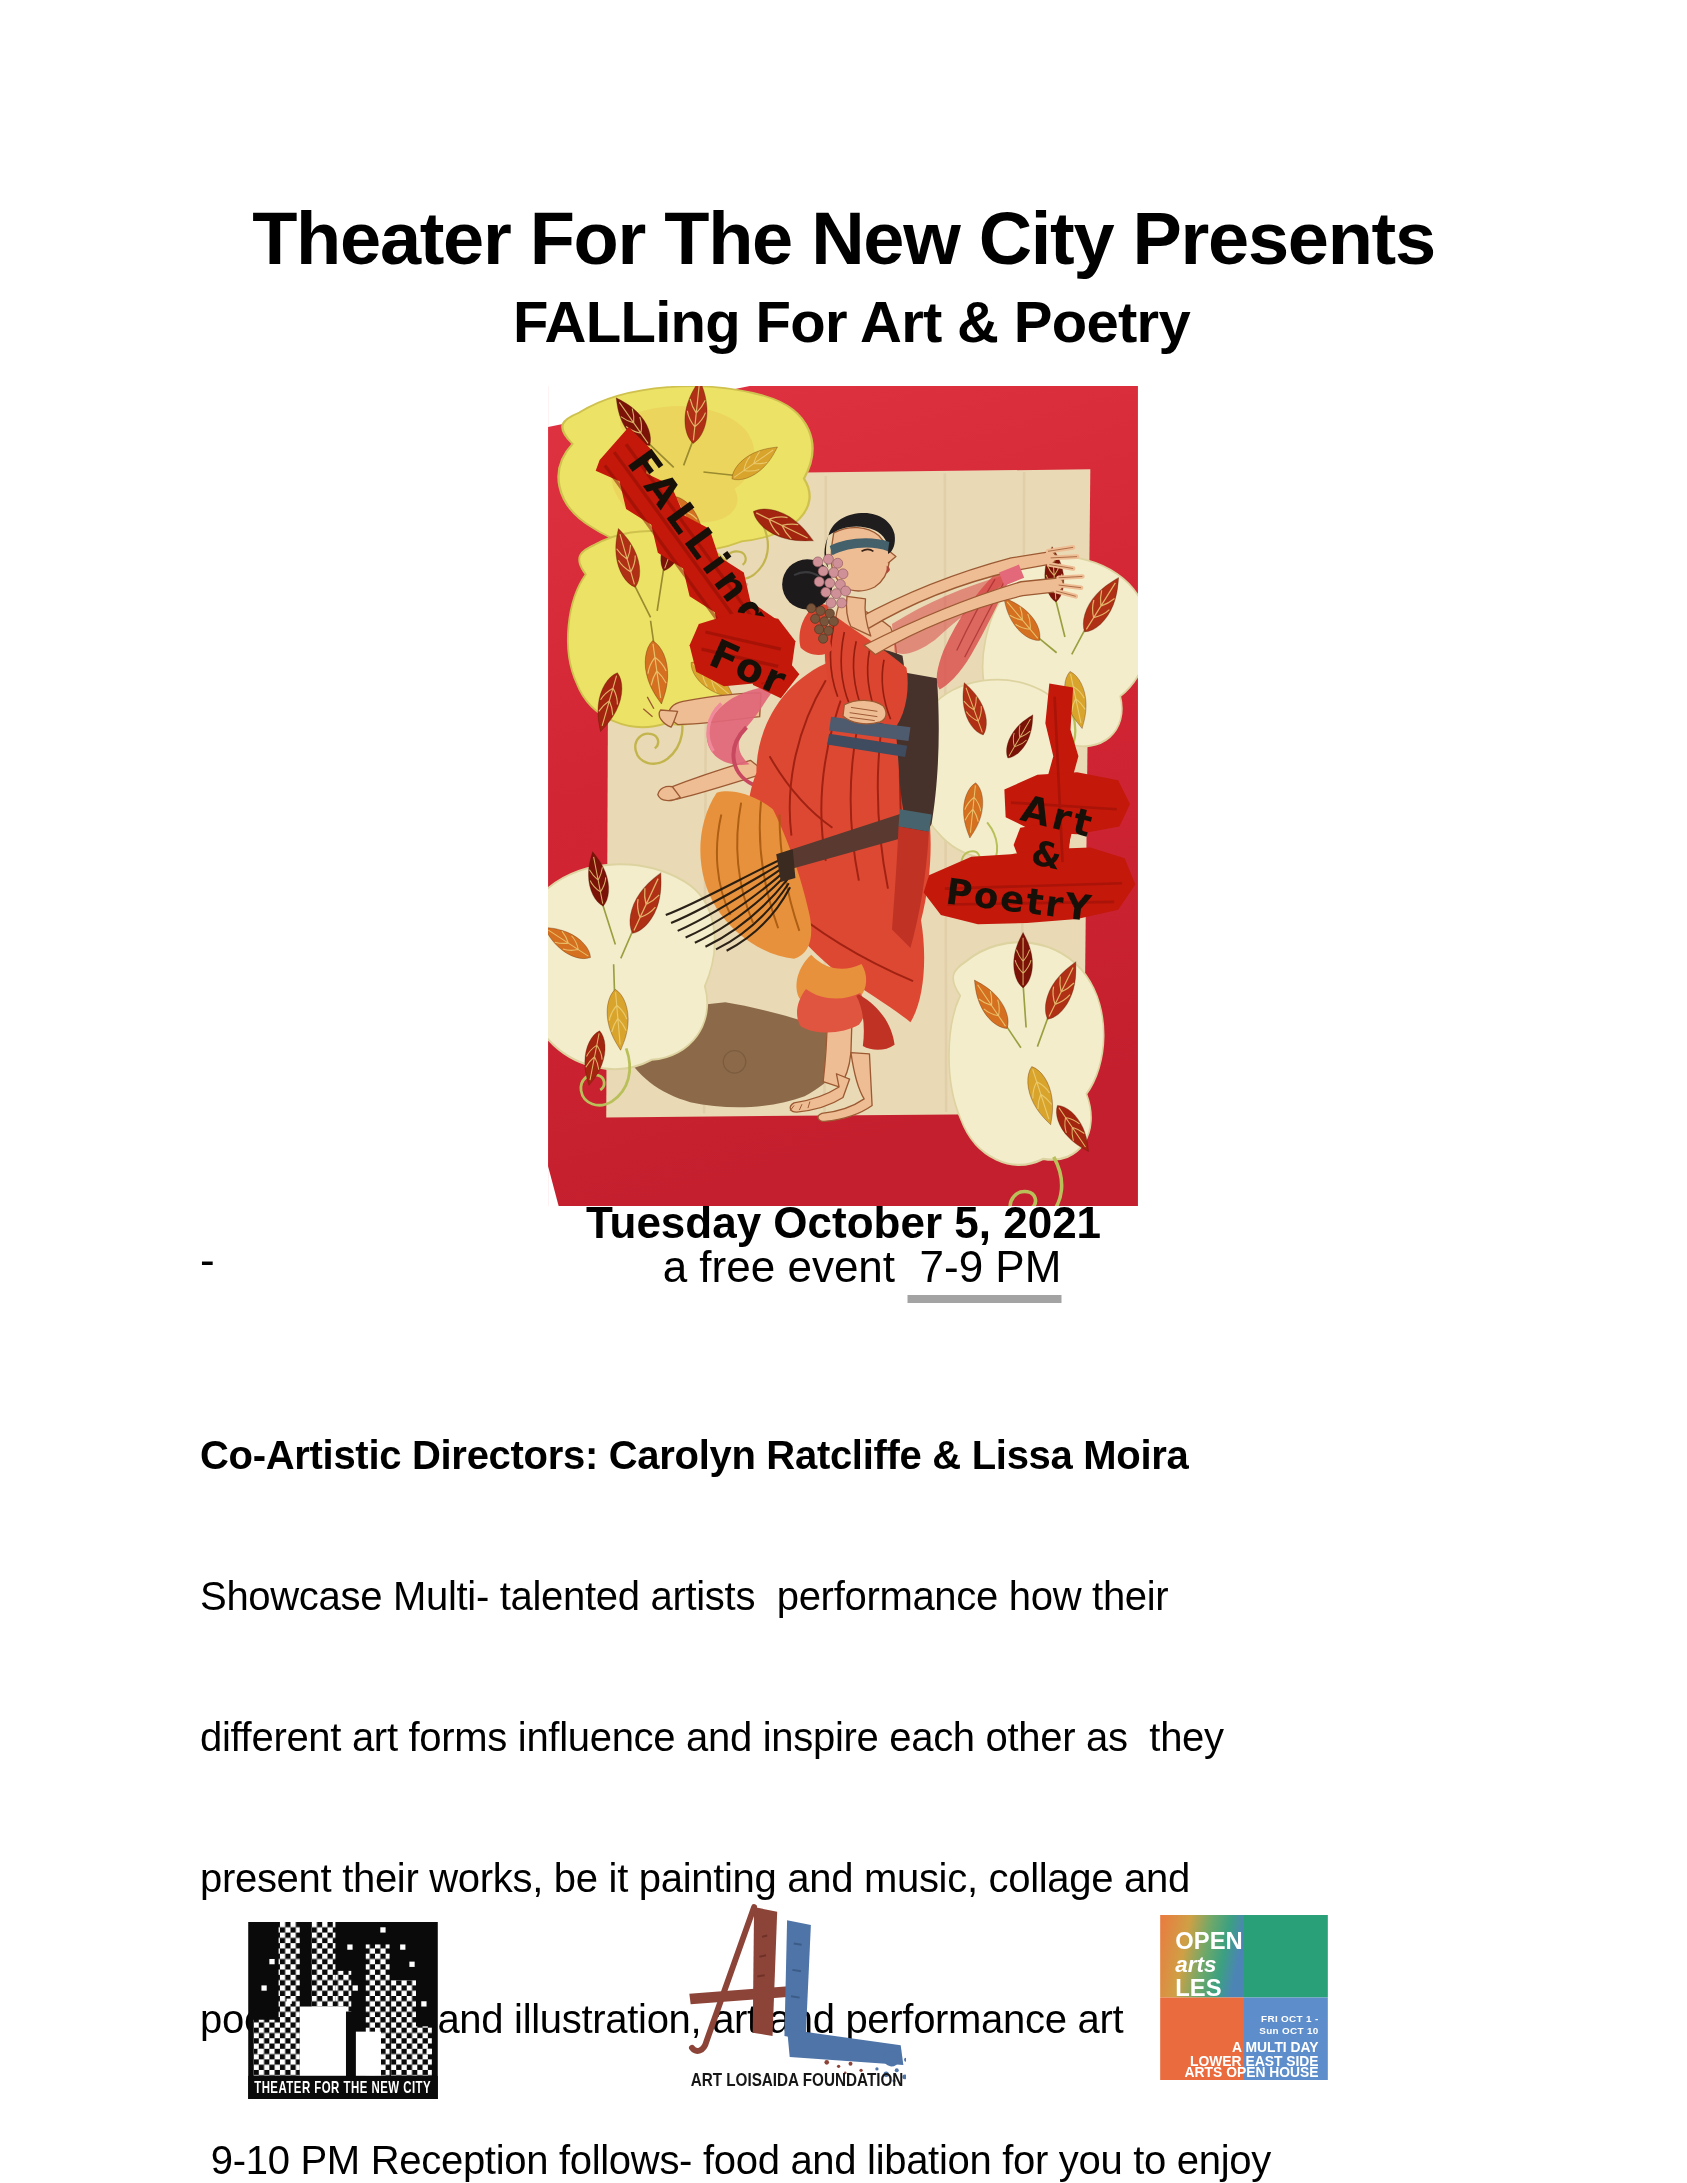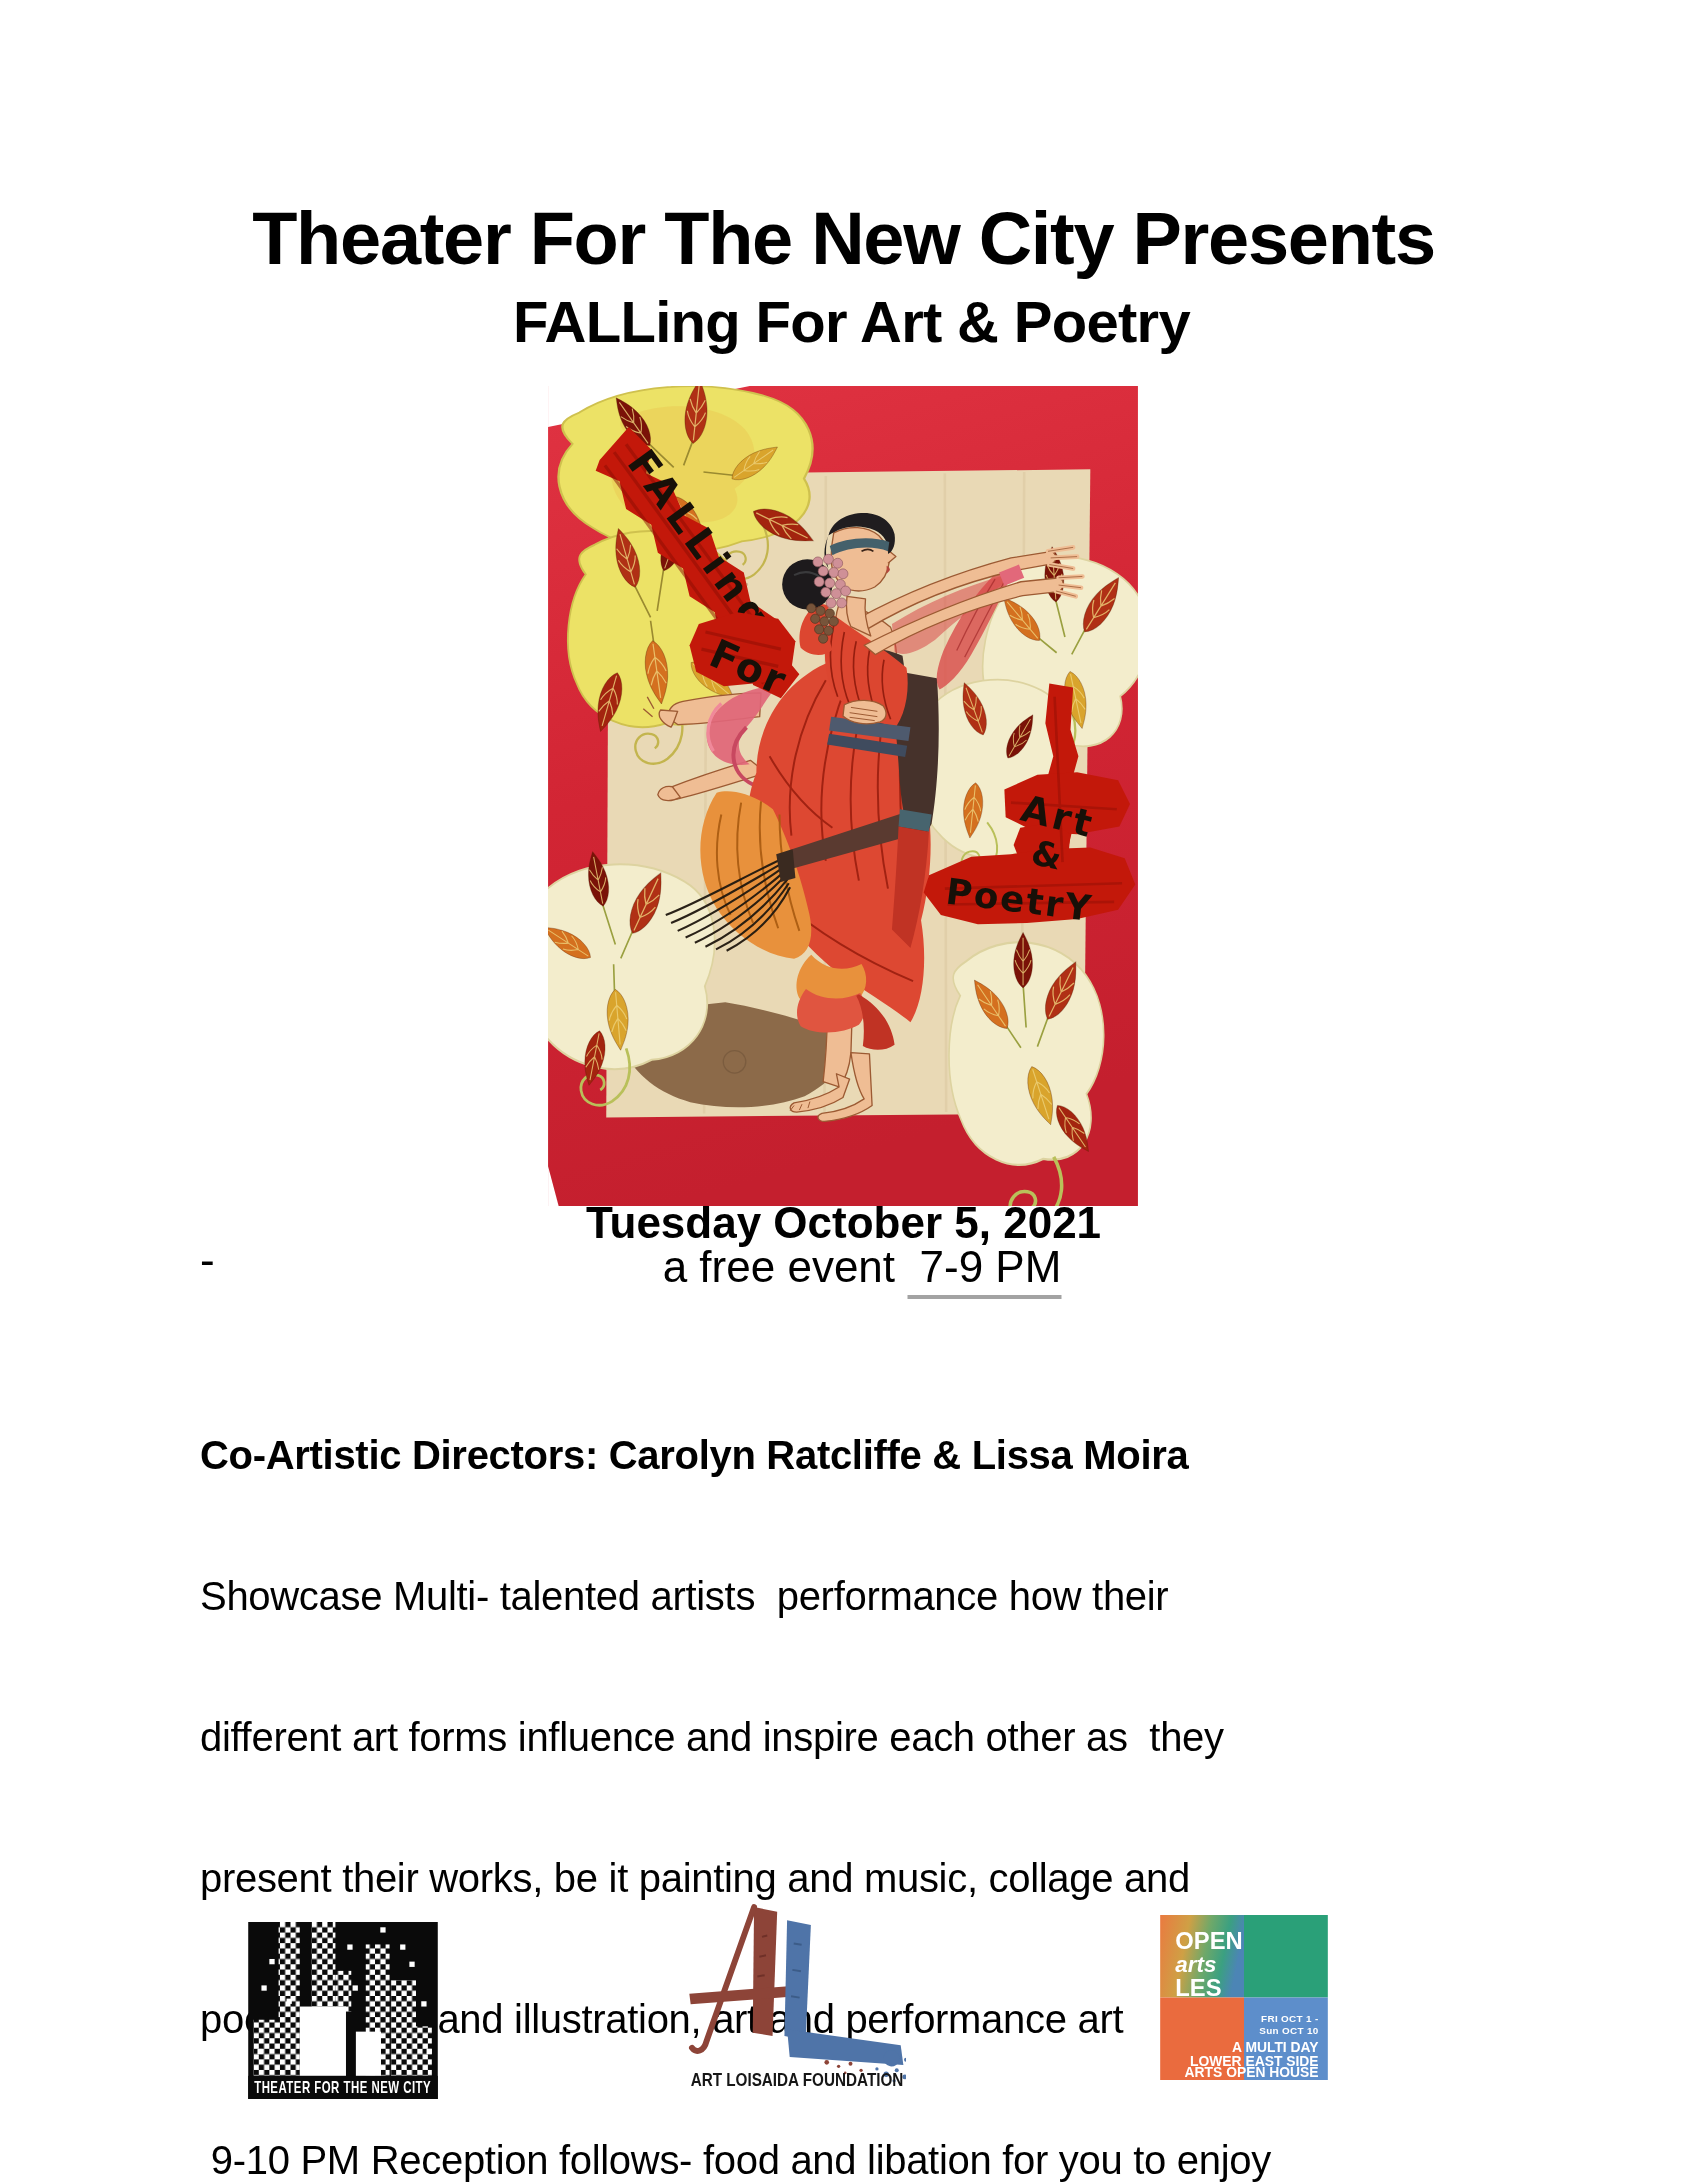--- a/index.html
+++ b/index.html
@@ -8,21 +8,21 @@
   .title{position:absolute;top:196px;left:0;width:1687px;text-align:center;
          font-size:74px;font-weight:bold;letter-spacing:-1.3px;white-space:pre;}
   .subtitle{position:absolute;top:288px;left:0;width:1687px;text-align:center;
          font-size:58px;font-weight:bold;letter-spacing:-0.7px;white-space:pre;padding-left:8px;}
   .poster{position:absolute;left:548px;top:386px;width:590px;height:820px;}
   .dateline{position:absolute;top:1198px;left:0;width:1687px;text-align:center;
          font-size:44px;font-weight:bold;white-space:pre;}
   .freeline{position:absolute;top:1242px;left:0;width:1687px;text-align:center;
          font-size:44px;white-space:pre;transform:translateX(18.5px);}
   .dash{position:absolute;top:1235px;left:200px;font-size:44px;white-space:pre;}
-  .u{border-bottom:4px solid #a3a3a3;padding-bottom:4px;white-space:pre;}
+  .u{border-bottom:8px solid #a3a3a3;padding-bottom:4px;white-space:pre;}
   .bodyblock{position:absolute;left:200px;top:1338px;font-size:40px;line-height:47px;
          letter-spacing:-0.3px;white-space:pre;}
   .b{font-weight:bold;}
   .logos{position:absolute;left:0;top:1892px;width:1687px;height:218px;}
   .logo-tfnc{position:absolute;left:248px;top:30px;}
   .logo-alf{position:absolute;left:688px;top:5.3px;}
   .logo-oal{position:absolute;left:1160px;top:23px;}
   svg text{font-family:"Liberation Sans",sans-serif;}
   .collageLetters{font-family:"DejaVu Sans",sans-serif;font-weight:bold;fill:#171008;}
 </style>

